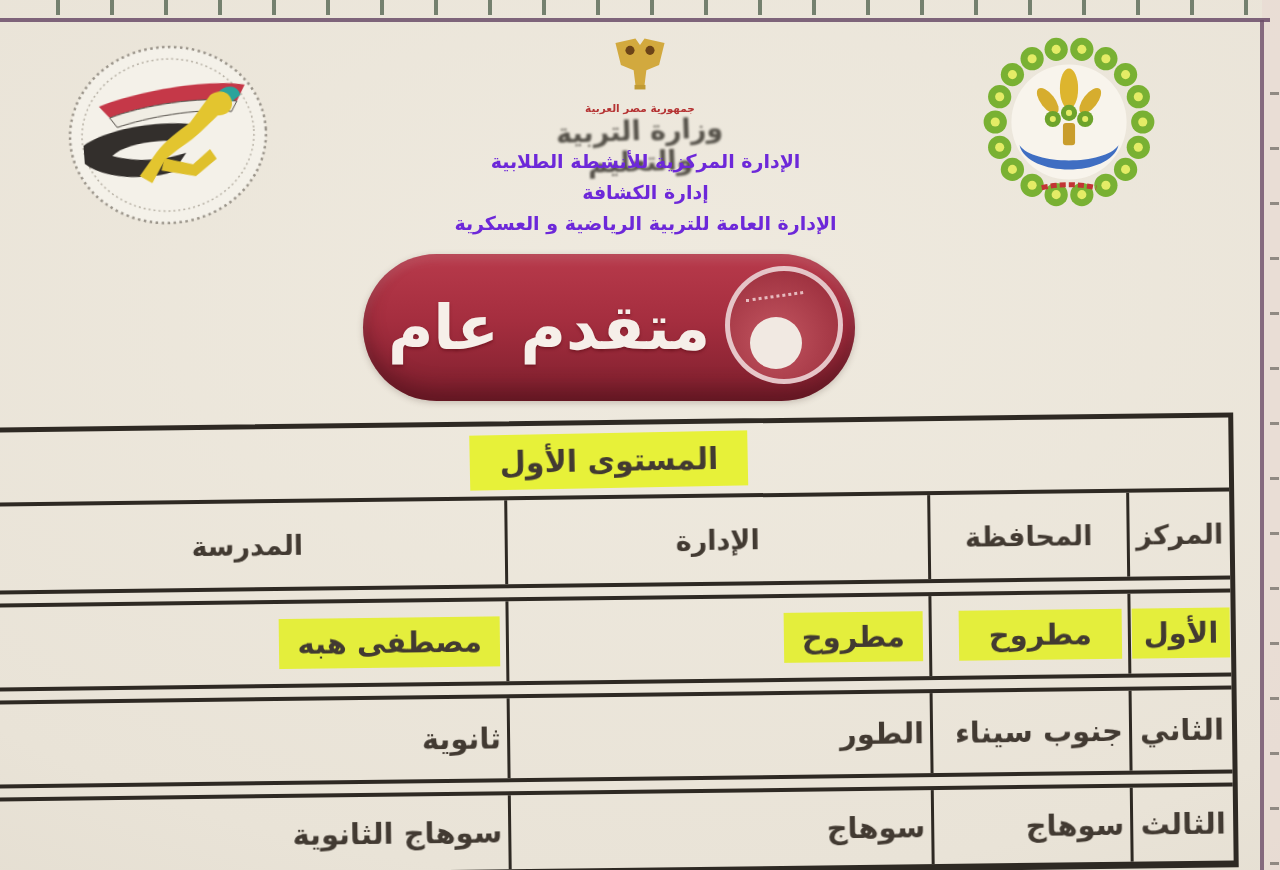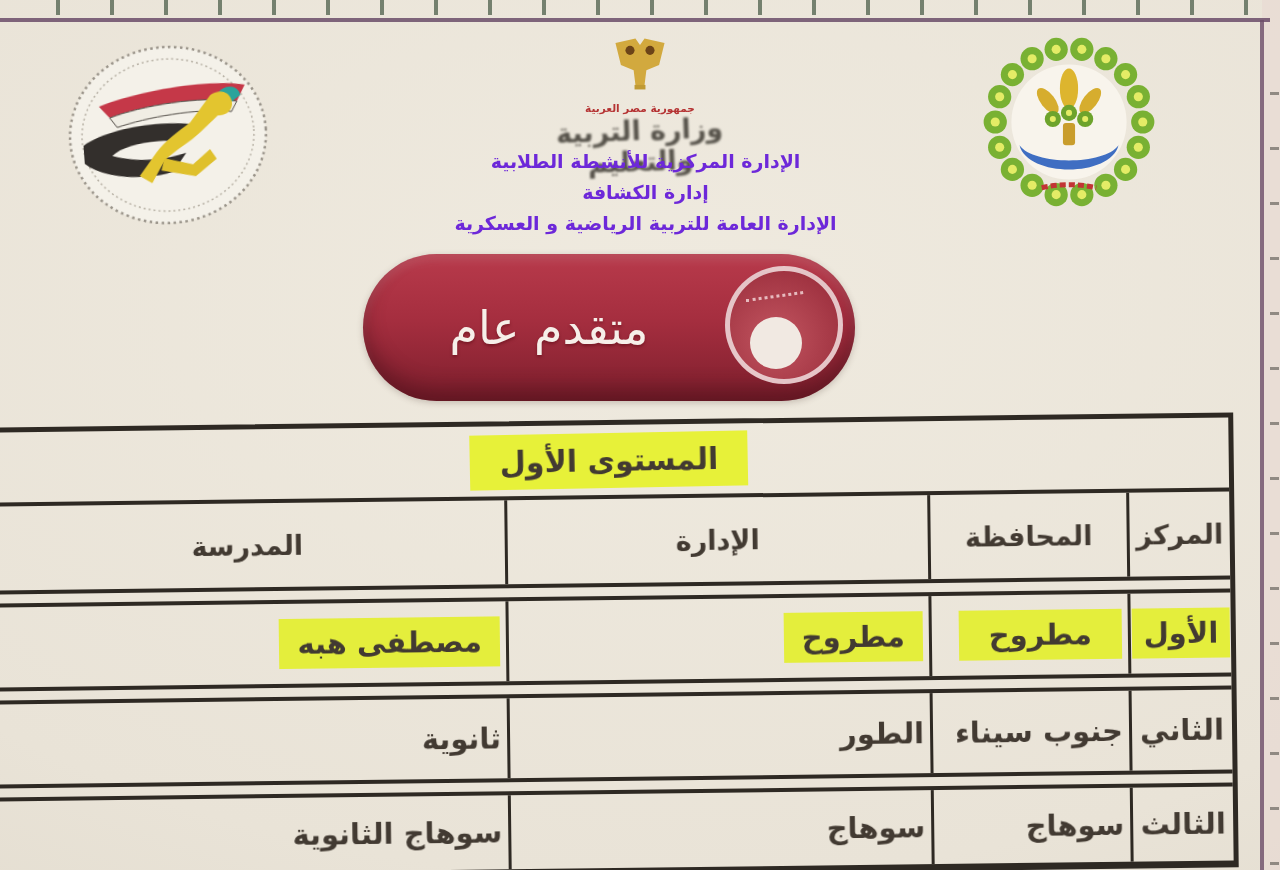--- a/index.html
+++ b/index.html
@@ -32,21 +32,21 @@
   
   .banner{position:absolute;left:363px;top:254px;width:492px;height:147px;border-radius:76px;
     background:linear-gradient(180deg,#b83a4b 0%,#a52e3f 45%,#7e1f2d 100%);
     box-shadow:inset 0 -12px 20px rgba(60,10,20,.45), inset 0 6px 10px rgba(255,255,255,.12), 0 2px 6px rgba(80,60,50,.25);}
   .banner-badge{position:absolute;right:12px;top:12px;width:118px;height:118px;border-radius:50%;
     border:5px solid rgba(245,233,233,.8);background:radial-gradient(circle at 42% 62%, #c25560 0%, #a03341 75%);box-sizing:border-box;}
   .banner-badge-core{position:absolute;left:20px;top:46px;width:52px;height:52px;border-radius:50%;background:#f1e9e2;}
   .banner-badge-script{position:absolute;left:16px;top:24px;width:58px;height:8px;
     border-top:3px dotted rgba(255,240,240,.7);transform:rotate(-8deg);}
   .banner-title{position:absolute;left:18px;top:0;width:336px;height:100%;display:flex;align-items:center;justify-content:center;
-    color:#f6efe9;font-size:46px;font-weight:normal;direction:rtl;text-shadow:0 2px 3px rgba(90,10,20,.5);filter:blur(.3px);}
+    color:#f6efe9;font-size:62px;font-weight:bold;direction:rtl;text-shadow:0 2px 3px rgba(90,10,20,.5);filter:blur(.3px);}
 
   
   .rtable{position:absolute;left:-14px;top:420px;width:1250px;box-sizing:border-box;
     border:5px solid #2e2923;border-bottom-width:7px;transform:rotate(-0.7deg);transform-origin:50% 50%;
     color:#423a32;font-weight:bold;}
   .row{display:flex;direction:rtl;align-items:stretch;}
   .c{display:flex;align-items:center;border-left:3px solid #2e2923;box-sizing:border-box;padding:0 6px;
     font-size:29px;filter:blur(.35px);}
   .c:last-child{border-left:none;}
   .c-rank{width:103px;justify-content:center;padding:0 2px;}

